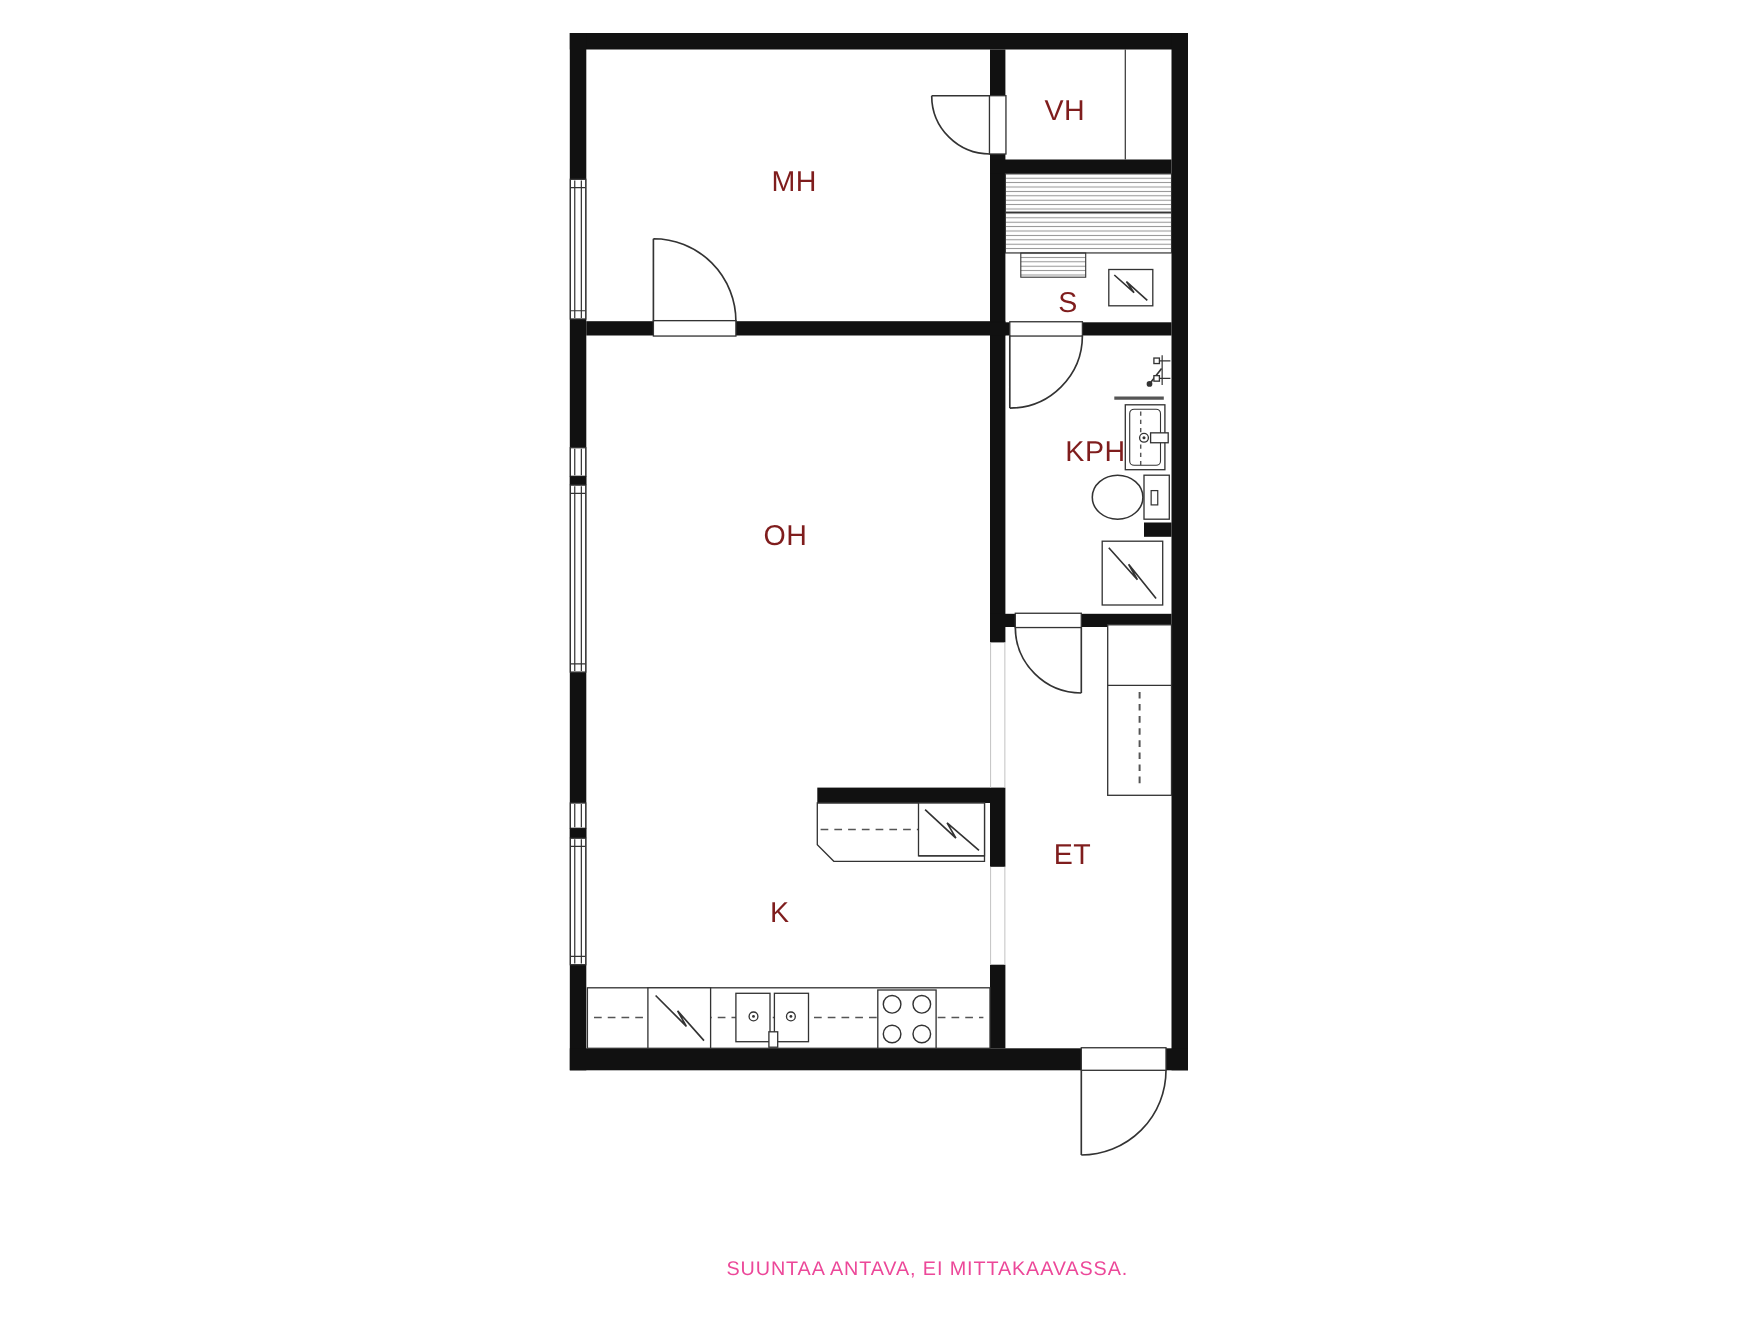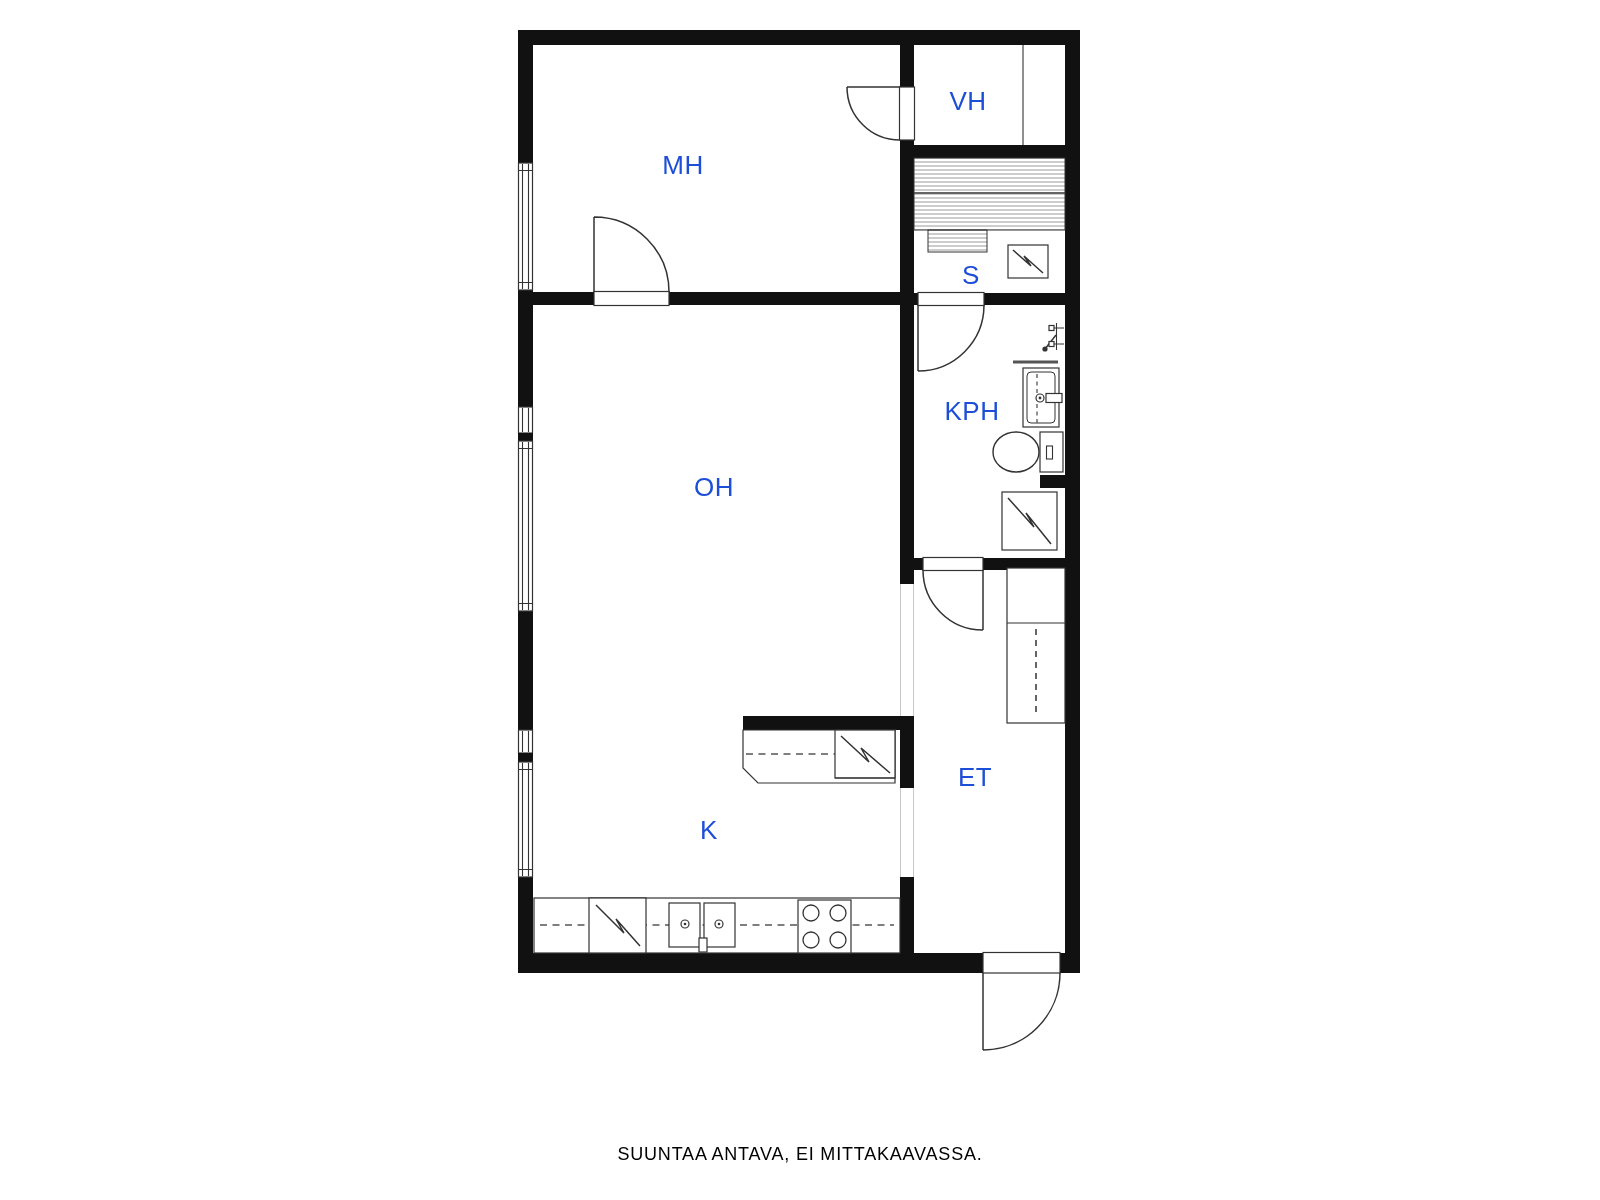--- a/index.html
+++ b/index.html
@@ -7,22 +7,22 @@
   #canvas{position:absolute;left:0;top:0;width:1600px;height:1200px;background:var(--background,#fff);}
   #drawing{position:absolute;left:0;top:0;}
   .wall{fill:var(--wall,#111);}
   .ln{stroke:var(--line,#333);fill:none;stroke-width:1.5;}
   .thin{stroke-width:1.1;}
   .fw{fill:#fff;stroke:var(--line,#333);stroke-width:1.2;}
   .dash{stroke:var(--dash,#555);stroke-dasharray:7 5.5;fill:none;stroke-width:1.4;}
   .dashv{stroke:var(--dash,#555);stroke-dasharray:6 5;fill:none;stroke-width:1.8;}
   .dashs{stroke:var(--dash,#555);stroke-dasharray:4 3.5;fill:none;stroke-width:1.3;}
   .opening{stroke:#c8c8c8;stroke-width:1;fill:none;}
-  .room-label{position:absolute;transform:translate(-50%,-50%);font-size:26px;color:#1d4ed8;white-space:nowrap;letter-spacing:0.5px;}
-  .footer-note{position:absolute;transform:translate(-50%,-50%);font-size:18px;color:#000000;letter-spacing:0.8px;white-space:nowrap;}
+  .room-label{position:absolute;transform:translate(-50%,-50%);font-size:26px;color:#7f1d1d;white-space:nowrap;letter-spacing:0.5px;}
+  .footer-note{position:absolute;transform:translate(-50%,-50%);font-size:18px;color:#ec4899;letter-spacing:0.8px;white-space:nowrap;margin-left:43px;}
 </style>
 </head>
 <body>
 
 <div id="canvas">
 <svg id="drawing" width="1600" height="1200" viewBox="0 0 1600 1200">
   <defs>
     <pattern id="hatch" width="4" height="4" patternUnits="userSpaceOnUse">
       <path d="M0 2 H4" stroke="#8f8f8f" stroke-width="0.9"></path>
     </pattern>
@@ -166,22 +166,22 @@
         <rect class="fw" x="798" y="900" width="53" height="53" stroke-width="1.2"></rect>
         <circle cx="811" cy="913" r="8" fill="#fff" stroke="#333" stroke-width="1.3"></circle>
         <circle cx="838" cy="913" r="8" fill="#fff" stroke="#333" stroke-width="1.3"></circle>
         <circle cx="811" cy="940" r="8" fill="#fff" stroke="#333" stroke-width="1.3"></circle>
         <circle cx="838" cy="940" r="8" fill="#fff" stroke="#333" stroke-width="1.3"></circle>
       </g>
     </g>
   </g>
 </svg>
 
-<div class="room-label" style="left:683px;top:165px">MH</div>
+<div class="room-label" style="left:722px;top:165px">MH</div>
 <div class="room-label" style="left:968px;top:101px">VH</div>
 <div class="room-label" style="left:971px;top:275px">S</div>
-<div class="room-label" style="left:972px;top:411px">KPH</div>
+<div class="room-label" style="left:996px;top:411px">KPH</div>
 <div class="room-label" style="left:714px;top:487px">OH</div>
 <div class="room-label" style="left:709px;top:830px">K</div>
 <div class="room-label" style="left:975px;top:777px">ET</div>
 
 <div class="footer-note" style="left:800px;top:1154px">SUUNTAA ANTAVA, EI MITTAKAAVASSA.</div>
 </div>
 
 </body></html>

